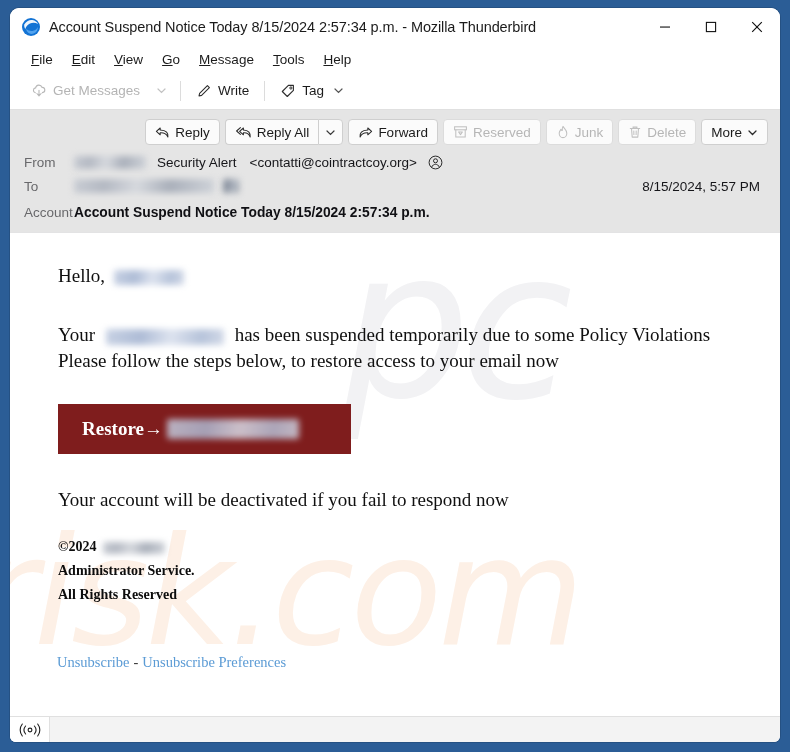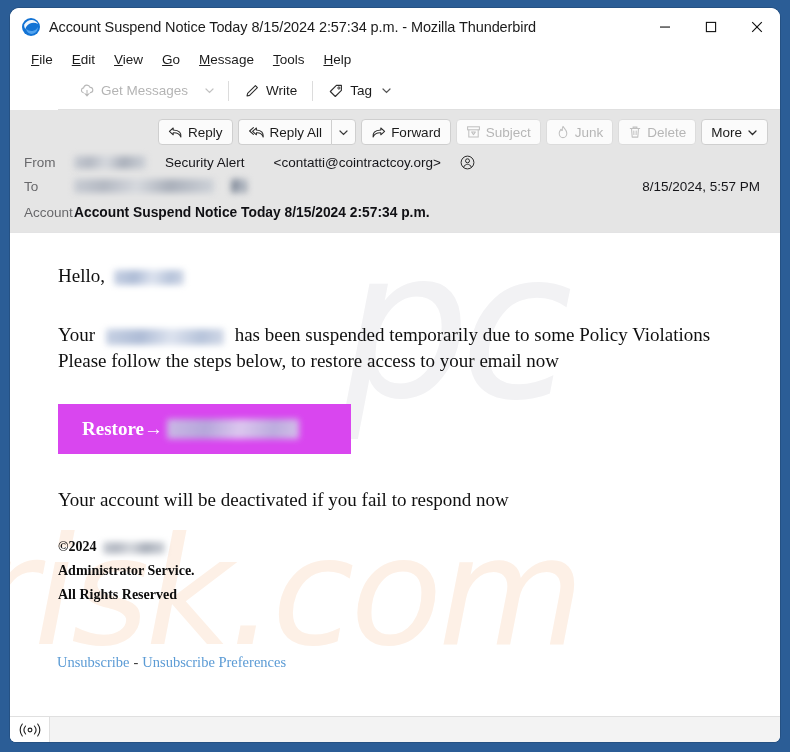--- a/index.html
+++ b/index.html
@@ -81,21 +81,20 @@
 
   
   .maintoolbar {
     height: 38px;
     background: #fff;
     display: flex;
     align-items: center;
     padding-left: 12px;
     flex: none;
     border-bottom: 1px solid #e0e0e0;
-    margin-left: 48px;
   }
   .mt-btn {
     display: flex; align-items: center; gap: 6px;
     padding: 4px 9px;
     border-radius: 4px;
     font-size: 13.5px;
     color: #1b1b1b;
     white-space: nowrap;
   }
   .mt-btn.disabled { color: #b4b4b4; }
@@ -143,21 +142,21 @@
     padding: 2px 14px;
     font-size: 13.5px;
     min-height: 24px;
   }
   .hdr-label {
     color: #68686b;
     width: 50px;
     flex: none;
     font-size: 13.5px;
   }
-  .hdr-value { color: #16161a; display: flex; align-items: center; gap: 12px; flex: 1 1 auto; }
+  .hdr-value { color: #16161a; display: flex; align-items: center; gap: 4px; flex: 1 1 auto; }
   .hdr-date { color: #16161a; font-size: 13.5px; margin-left: auto; padding-right: 6px; }
   .subject-row { padding-top: 6px; }
   .subject-text { font-weight: bold; color: #101014; font-size: 13.8px; }
 
   
   .redact {
     display: inline-block;
     vertical-align: middle;
     border-radius: 2px;
     filter: blur(3.2px);
@@ -212,21 +211,21 @@
     margin-bottom: 0;
   }
   .gap-lg { height: 33px; }
   .gap-md { height: 24px; }
 
   .restore-btn {
     display: inline-flex;
     align-items: center;
     width: 293px;
     height: 50px;
-    background: #d946ef;
+    background: #7f1d1d;
     padding-left: 24px;
     margin-top: 6px;
   }
   .restore-label {
     color: #ffffff;
     font-family: "Liberation Serif", serif;
     font-weight: bold;
     font-size: 19px;
     white-space: nowrap;
   }
@@ -389,21 +388,21 @@
         </div>
 
         <div class="act disabled">
           <span>
             <svg width="15" height="14" viewBox="0 0 15 14">
               <rect x="1.6" y="1.8" width="11.8" height="3" fill="none" stroke="#c0c0c0" stroke-width="1.05"></rect>
               <path d="M2.8 4.8 L2.8 12 L12.2 12 L12.2 4.8" fill="none" stroke="#c0c0c0" stroke-width="1.05"></path>
               <path d="M5.6 7 L9.4 7 L7.5 9.6 Z" fill="none" stroke="#c0c0c0" stroke-width="1.05" stroke-linejoin="round"></path>
             </svg>
           </span>
-          <span>Subject</span>
+          <span>Reserved</span>
         </div>
 
         <div class="act disabled">
           <span>
             <svg width="14" height="14" viewBox="0 0 14 14">
               <path d="M7 1.4 C8.6 4 10.8 5 10.8 8.2 C10.8 10.7 9.1 12.6 7 12.6 C4.9 12.6 3.2 10.7 3.2 8.2 C3.2 6.3 4.3 5.4 5 4.2 C5.4 5.3 6 5.6 6.4 5.4 C6 4 6.3 2.6 7 1.4 Z" fill="none" stroke="#c0c0c0" stroke-width="1.05" stroke-linejoin="round"></path>
             </svg>
           </span>
           <span>Junk</span>
         </div>

